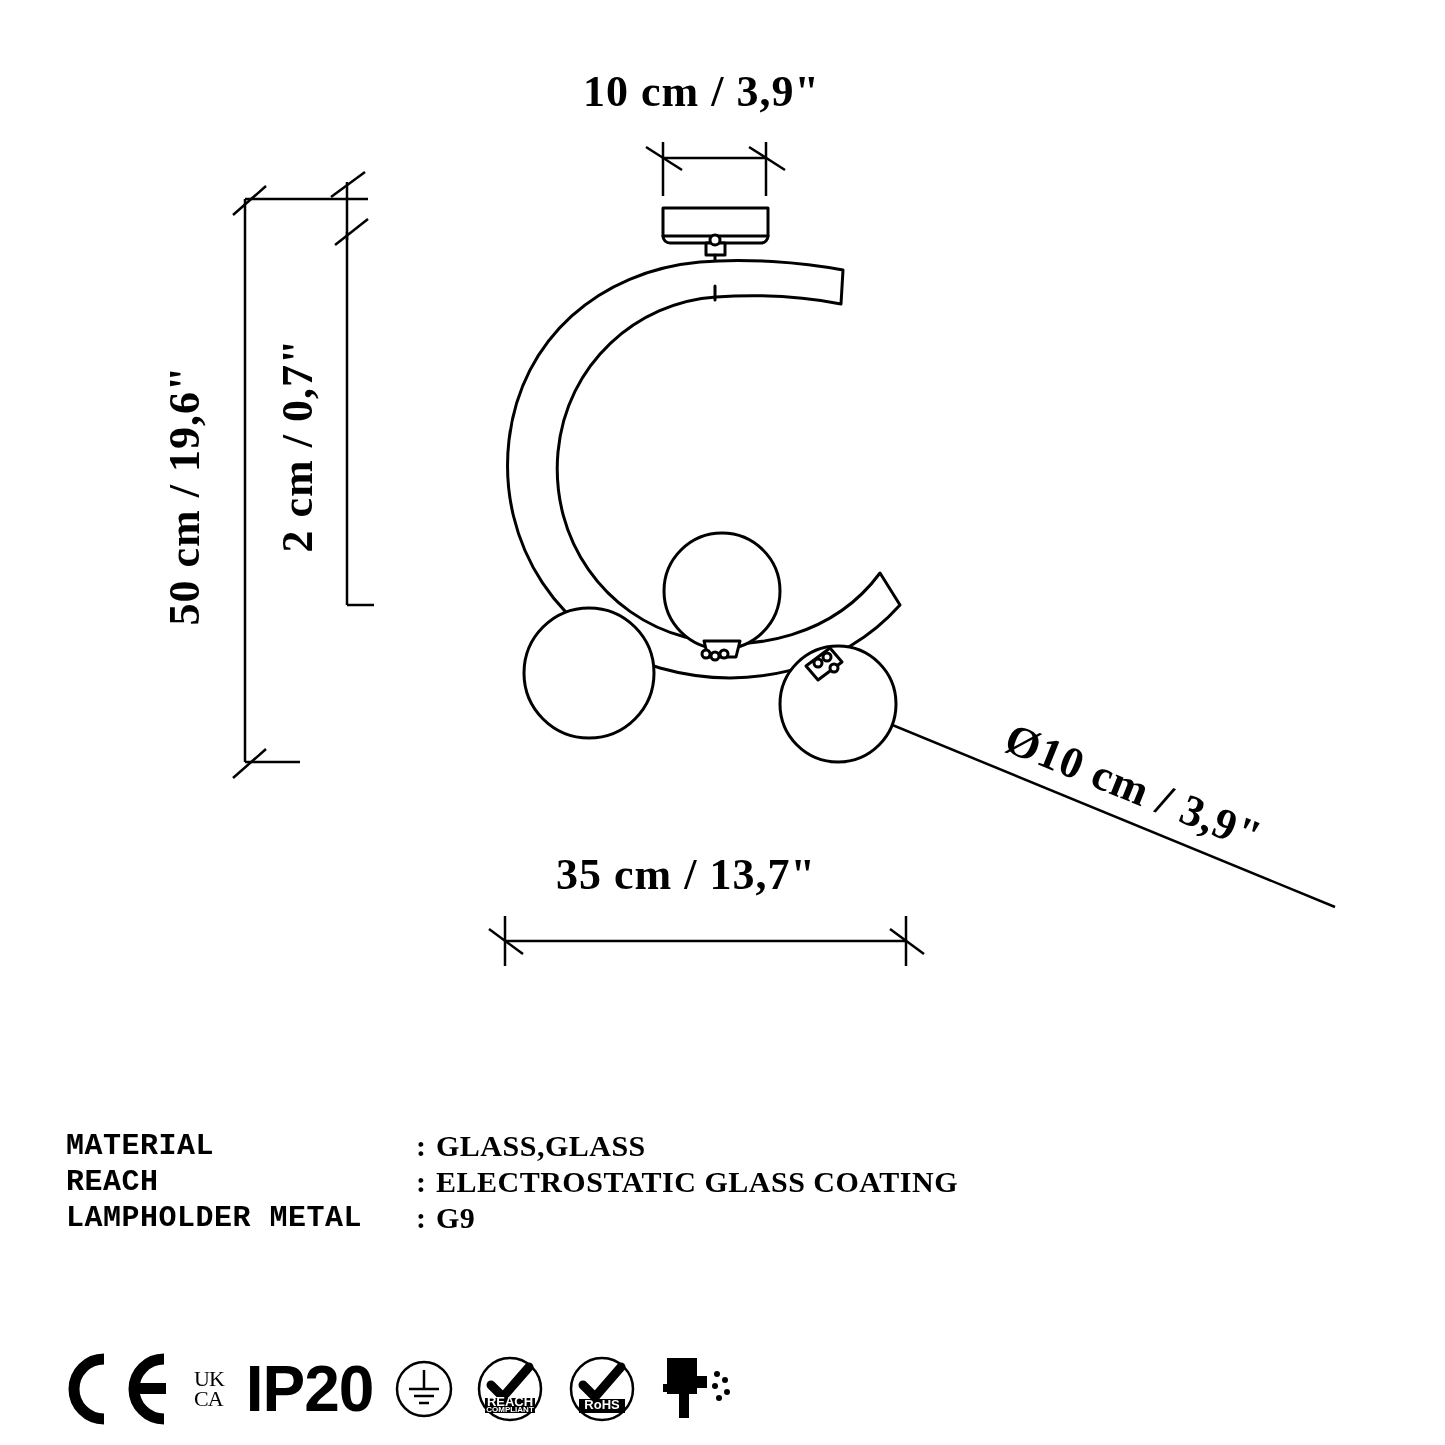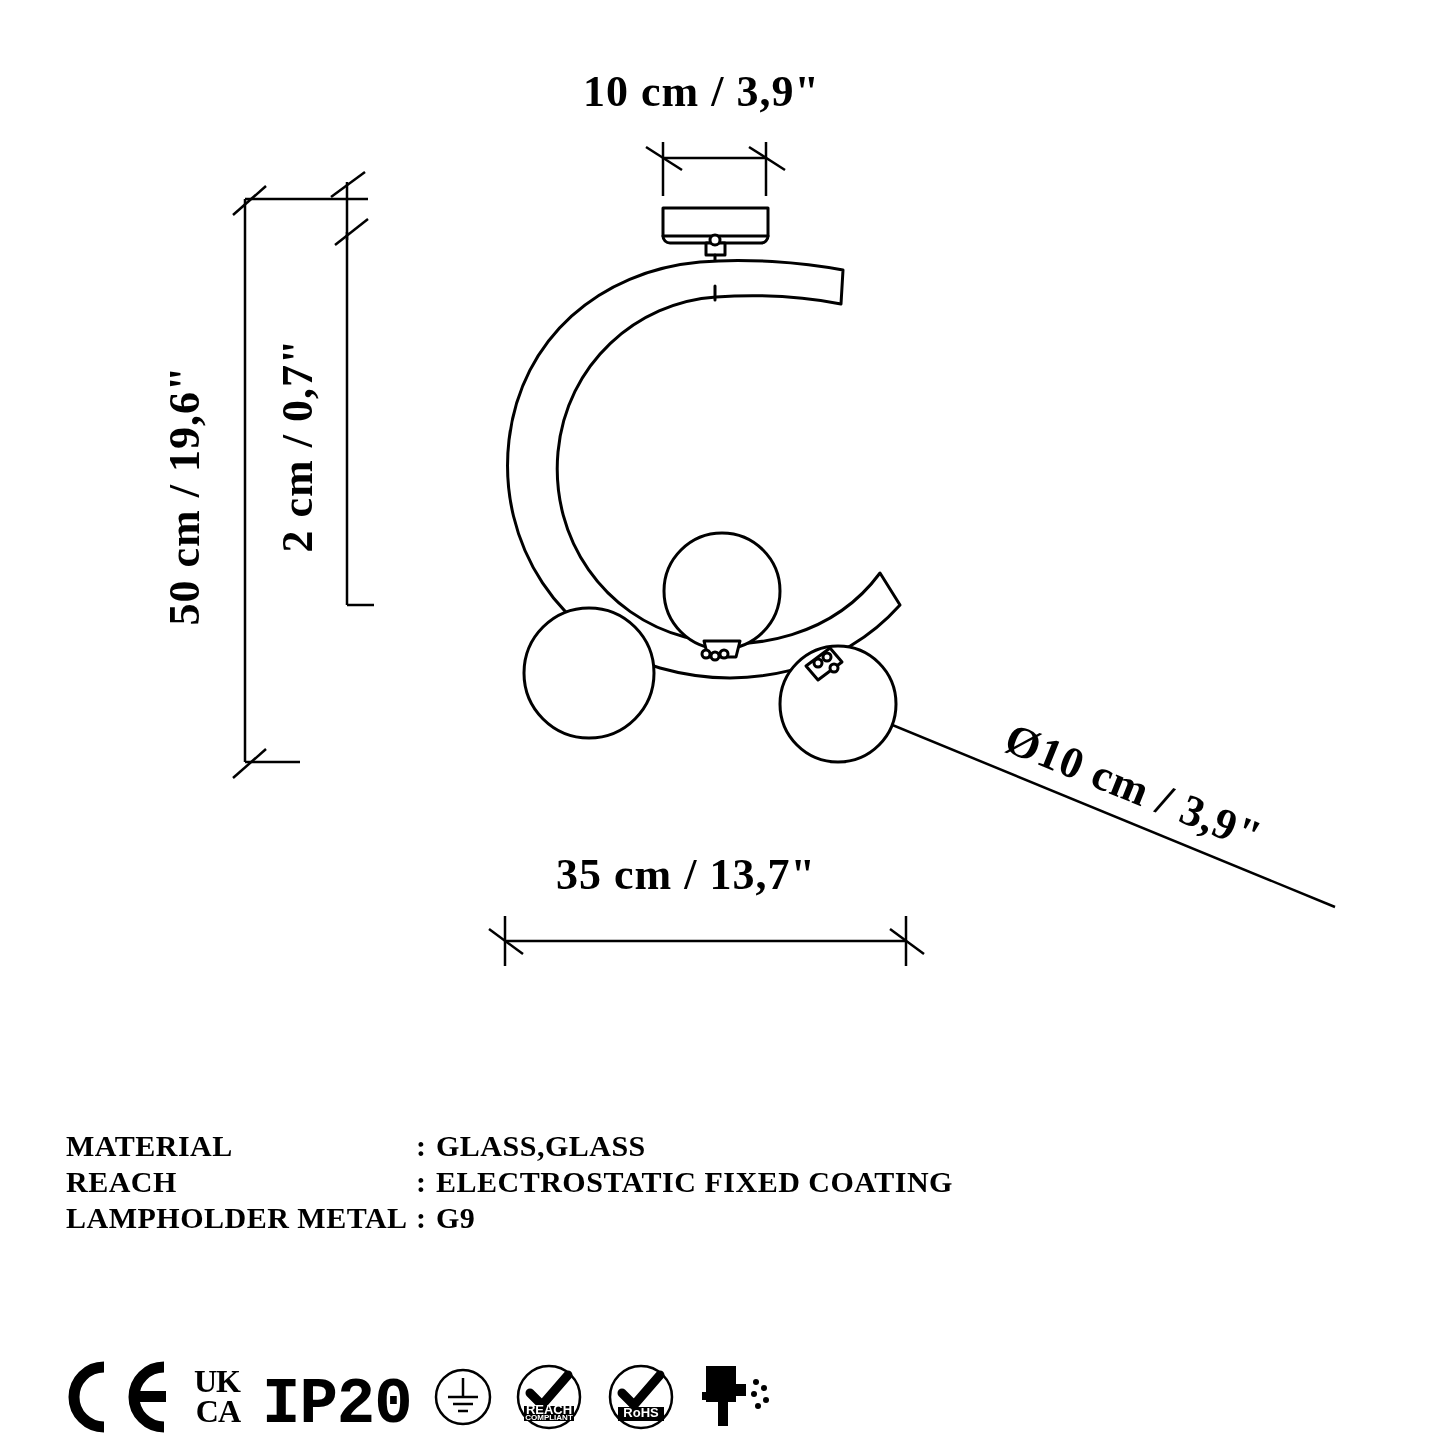--- a/index.html
+++ b/index.html
@@ -72,46 +72,44 @@
     font-size: 30px;
     font-weight: 700;
     letter-spacing: 0.5px;
     border-collapse: collapse;
   }
   .spec-table td {
     padding: 1px 0;
     vertical-align: top;
     white-space: nowrap;
   }
-  .spec-key { width: 350px; }
+  .spec-key { width: 350px; font-family: Liberation Mono, monospace; }
   .spec-sep { width: 20px; }
 
   #cert-row {
     position: absolute;
     left: 60px;
     top: 1352px;
     display: flex;
     align-items: center;
     gap: 22px;
   }
   .ce-mark { display: block; }
   .ukca {
     font-family: "Liberation Serif", serif;
-    font-weight: 700;
-    font-size: 32px;
+    font-weight: 400;
+    font-size: 22px;
     line-height: 0.92;
     letter-spacing: -1px;
-    text-align: right;
   }
   .ip20 {
-    font-family: Liberation Mono, monospace;
+    font-family: Liberation Sans, sans-serif;
     font-weight: 700;
     font-size: 64px;
     letter-spacing: -1px;
-    margin-top: 17px;
   }
   .badge-text-top {
     font-family: "Liberation Sans", sans-serif;
     font-weight: 700;
     font-size: 13px;
   }
   .badge-text-sub {
     font-family: "Liberation Sans", sans-serif;
     font-weight: 700;
     font-size: 8px;
@@ -224,21 +222,21 @@
   <table class="spec-table">
     <tbody>
       <tr>
         <td class="spec-key">MATERIAL</td>
         <td class="spec-sep">:</td>
         <td class="spec-value">GLASS,GLASS</td>
       </tr>
       <tr>
         <td class="spec-key">REACH</td>
         <td class="spec-sep">:</td>
-        <td class="spec-value">ELECTROSTATIC FIXED COATING</td>
+        <td class="spec-value">ELECTROSTATIC GLASS COATING</td>
       </tr>
       <tr>
         <td class="spec-key">LAMPHOLDER METAL</td>
         <td class="spec-sep">:</td>
         <td class="spec-value">G9</td>
       </tr>
     </tbody>
   </table>
 
   <div id="cert-row">

